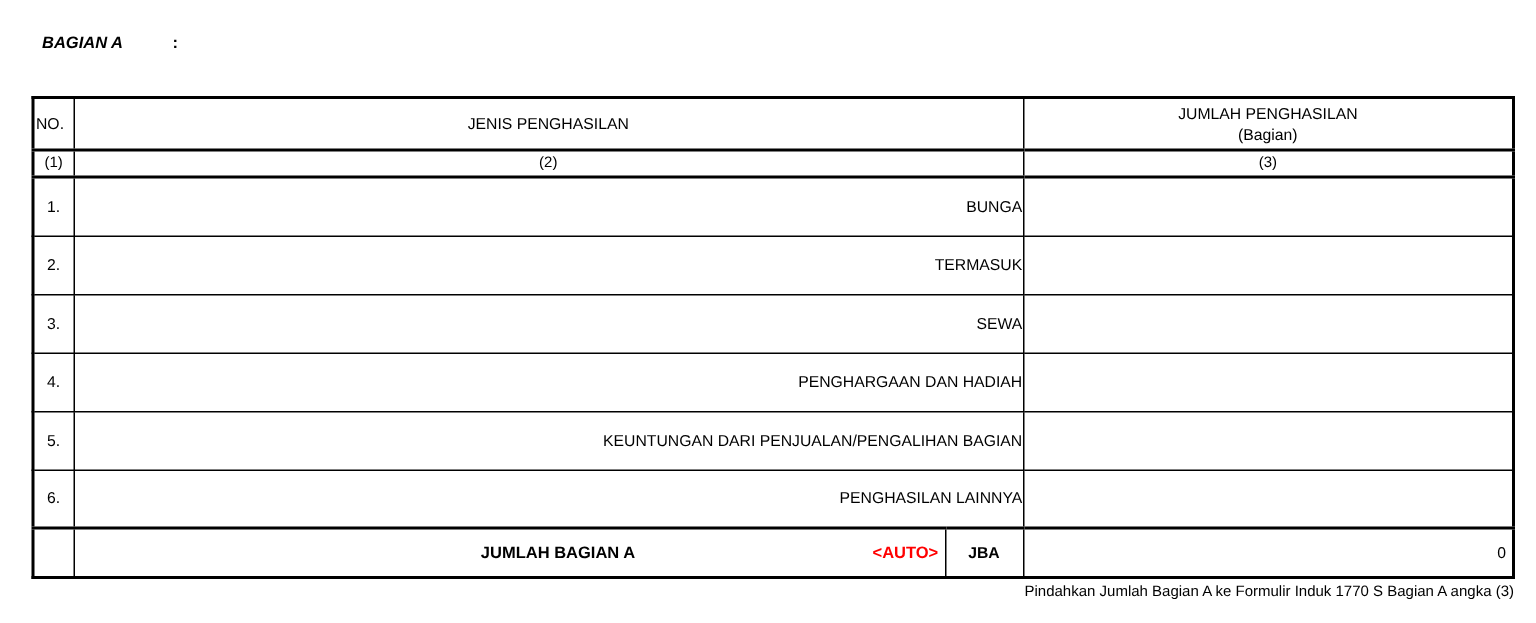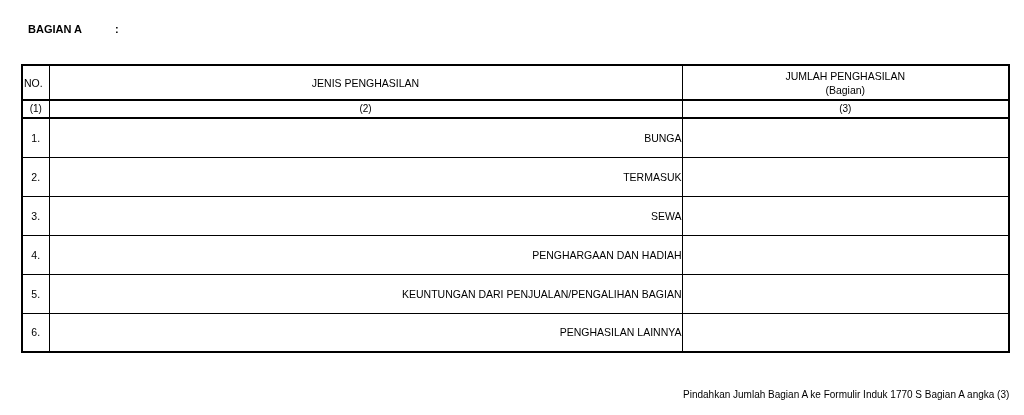--- a/index.html
+++ b/index.html
@@ -19,21 +19,21 @@
   
   .section-header {
     position: absolute;
     left: 28px;
     top: 22px;
     display: flex;
     font-size: 11px;
     font-weight: bold;
     line-height: 15px;
   }
-  .section-header .sec-label { width: 87px; }
+  .section-header .sec-label { width: 87px; font-style: italic; }
   .section-header .sec-colon { width: 33px; }
   .section-title-lines { white-space: nowrap; }
 
   
   table.form-table {
     position: absolute;
     left: 21px;
     top: 64px;
     width: 987px;
     table-layout: fixed;
@@ -150,18 +150,27 @@
       <td class="no-cell">5.</td>
       <td class="jenis-cell" colspan="2">KEUNTUNGAN DARI PENJUALAN/PENGALIHAN BAGIAN</td>
       <td class="amount-cell"></td>
     </tr>
     <tr class="data-row">
       <td class="no-cell">6.</td>
       <td class="jenis-cell" colspan="2">PENGHASILAN LAINNYA</td>
       <td class="amount-cell"></td>
     </tr>
 
+    <tr class="total-row">
+      <td></td>
+      <td class="total-label-cell">
+        <span class="total-label">JUMLAH BAGIAN A</span>
+        <span class="auto-tag" style="color: rgb(255, 0, 0);">&lt;AUTO&gt;</span>
+      </td>
+      <td class="code-cell">JBA</td>
+      <td class="total-amount-cell">0</td>
+    </tr>
   </tbody>
     </table>
 
   <div class="footnote">Pindahkan Jumlah Bagian A ke Formulir Induk 1770 S Bagian A angka (3)</div>
 
 </div>
 
 </body></html>

